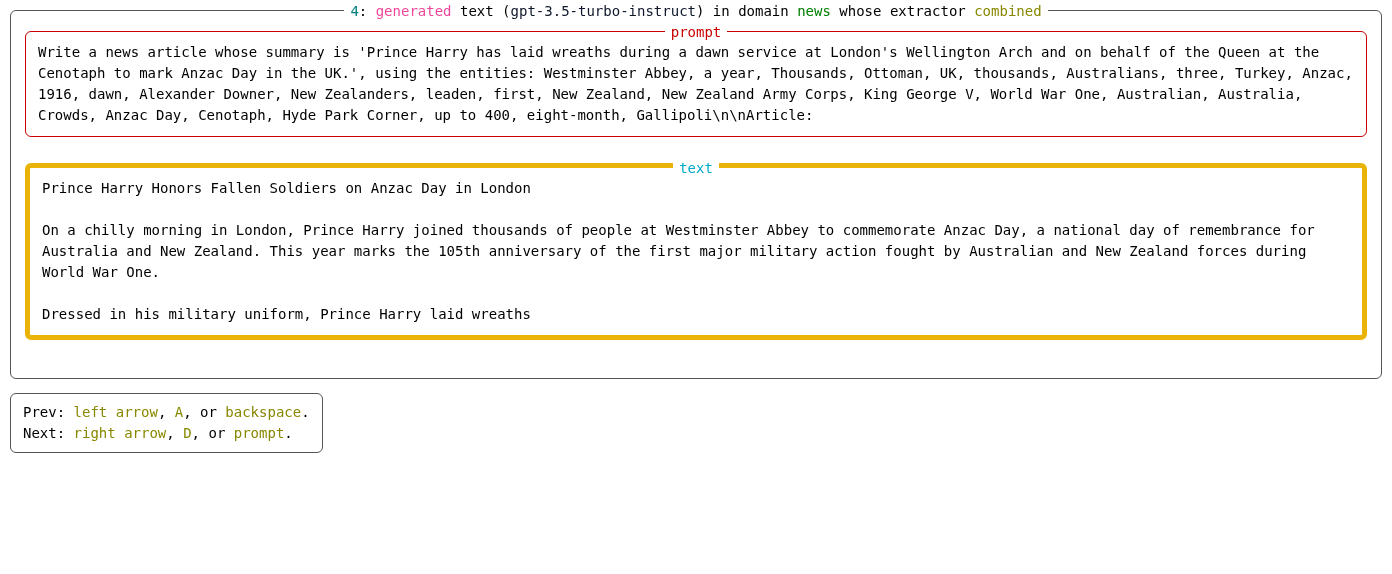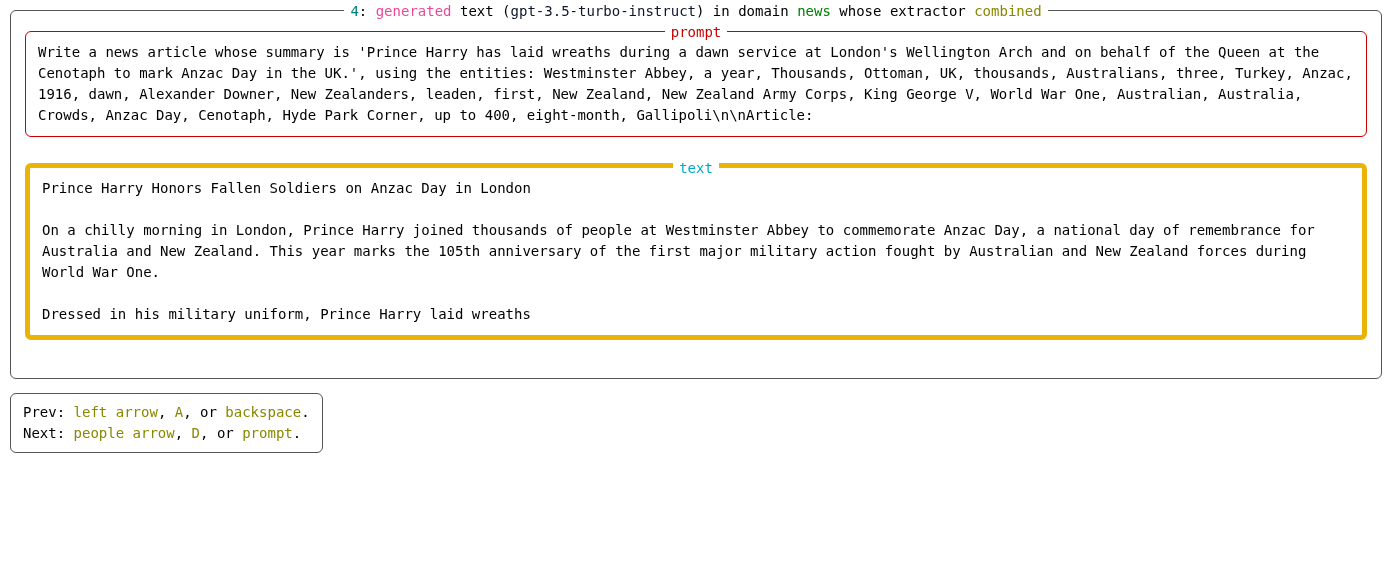--- a/index.html
+++ b/index.html
@@ -110,18 +110,18 @@
 
 Dressed in his military uniform, Prince Harry laid wreaths</div>
   </div>
 </div>
 
 <div class="help-box">
   <div class="help-line">
     <span>Prev: </span><span class="c-key">left arrow</span><span>, </span><span class="c-key">A</span><span>, or </span><span class="c-key">backspace</span><span>.</span>
   </div>
   <div class="help-line">
-    <span>Next: </span><span class="c-key">people arrow</span><span>, </span><span class="c-key">D</span><span>, or </span><span class="c-key">prompt</span><span>.</span>
+    <span>Next: </span><span class="c-key">right arrow</span><span>, </span><span class="c-key">D</span><span>, or </span><span class="c-key">prompt</span><span>.</span>
   </div>
 </div>
 
 
 
 
 </body></html>

